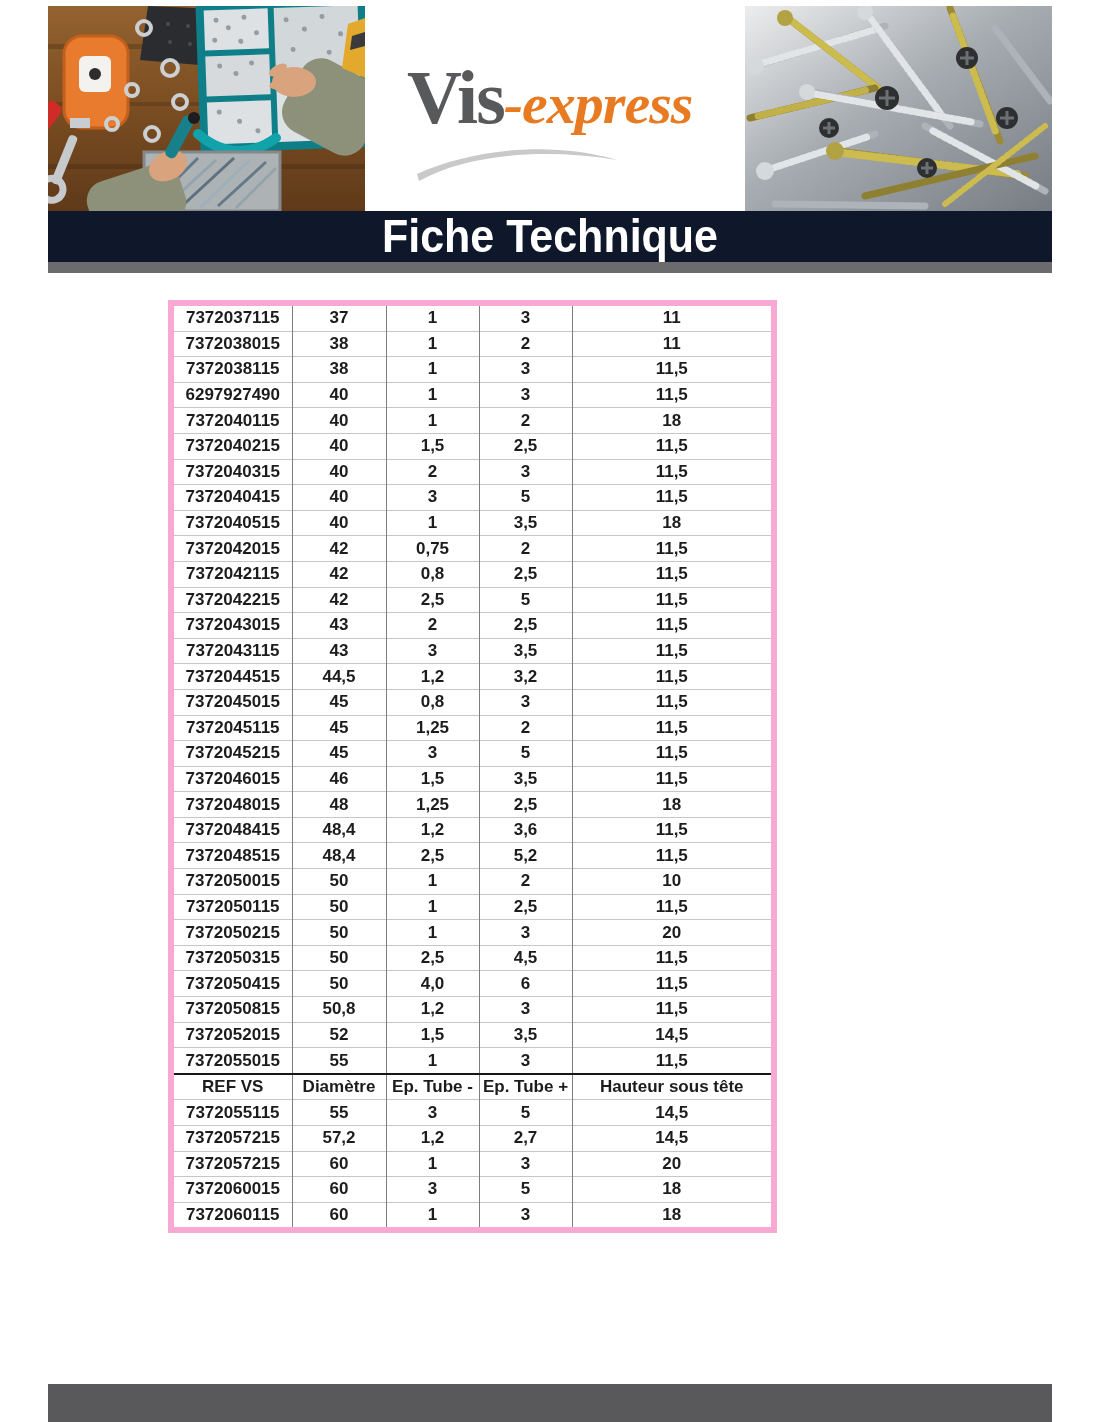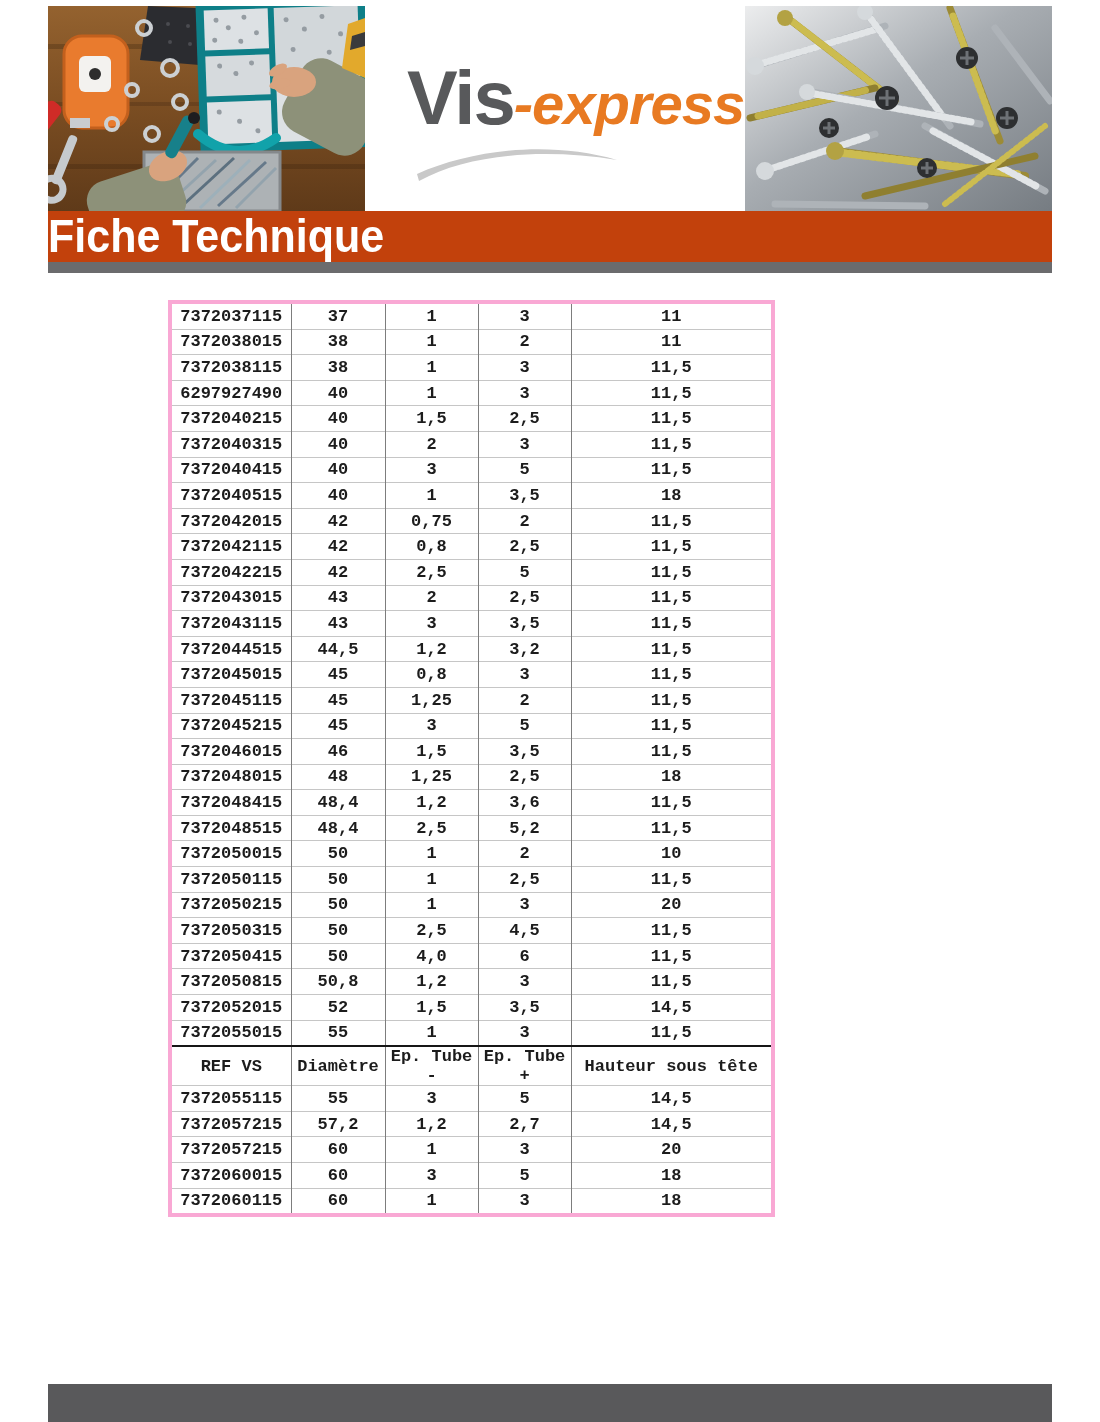--- a/index.html
+++ b/index.html
@@ -3,36 +3,36 @@
 <meta charset="utf-8">
 <style>
   html,body{margin:0;padding:0;background:#ffffff;}
   .page{position:relative;width:1100px;height:1422px;background:#fff;overflow:hidden;
         font-family:"Liberation Sans",sans-serif;}
 
   
   .photo{position:absolute;top:6px;height:205px;overflow:hidden;}
   .photo-left{left:48px;width:317px;}
   .photo-right{left:745px;width:307px;}
-  .logo-area{position:absolute;left:365px;top:6px;width:428px;height:205px;background:#fff;}
+  .logo-area{position:absolute;left:365px;top:6px;width:428px;height:205px;background:#fff;font-family:Liberation Serif, serif;}
   .logo-line{position:absolute;left:42px;top:48px;white-space:nowrap;}
   .logo-vis{font-size:76px;font-weight:bold;color:#58595B;letter-spacing:-2px;}
   .logo-express{font-size:58px;font-weight:bold;font-style:italic;color:#E87A22;letter-spacing:-1px;}
   .swoosh{position:absolute;left:48px;top:138px;width:210px;height:40px;}
 
   
-  .banner{position:absolute;left:48px;top:211px;width:1004px;height:51px;background:#c2410c;
-          display:flex;align-items:center;}
+  .banner{position:absolute;left:48px;top:211px;width:1004px;height:51px;background:#0f172a;
+          display:flex;align-items:center;justify-content:center;}
   .banner span{color:#fff;font-weight:bold;font-size:43px;letter-spacing:0px;
                transform:scaleY(1.08);transform-origin:center;}
   .banner-underline{position:absolute;left:48px;top:262px;width:1004px;height:11px;background:#6B6B6D;}
 
   
   table.spec{position:absolute;left:168px;top:300px;width:603px;border-collapse:collapse;
-             table-layout:fixed;border:4px solid #f9a8d4;font-family:Liberation Mono, monospace;}
+             table-layout:fixed;border:6px solid #f9a8d4;}
   table.spec td{height:24.6px;padding:0;text-align:center;vertical-align:middle;
                 font-weight:bold;font-size:17px;color:#1c1c1c;overflow:hidden;}
   table.spec td + td{border-left:1px solid #7d7d7d;}
   table.spec tr + tr td{border-top:1px solid #c6c6c6;}
   table.spec tr.header-row td{border-top:2.5px solid #161616;}
 
   
   .footer-bar{position:absolute;left:48px;top:1384px;width:1004px;height:38px;background:#59595B;}
 </style>
 </head>
@@ -261,20 +261,27 @@
           <td>11,5</td>
         </tr>
         <tr>
           <td>6297927490</td>
           <td>40</td>
           <td>1</td>
           <td>3</td>
           <td>11,5</td>
         </tr>
         <tr>
+          <td>7372040115</td>
+          <td>40</td>
+          <td>1</td>
+          <td>2</td>
+          <td>18</td>
+        </tr>
+        <tr>
           <td>7372040215</td>
           <td>40</td>
           <td>1,5</td>
           <td>2,5</td>
           <td>11,5</td>
         </tr>
         <tr>
           <td>7372040315</td>
           <td>40</td>
           <td>2</td>

